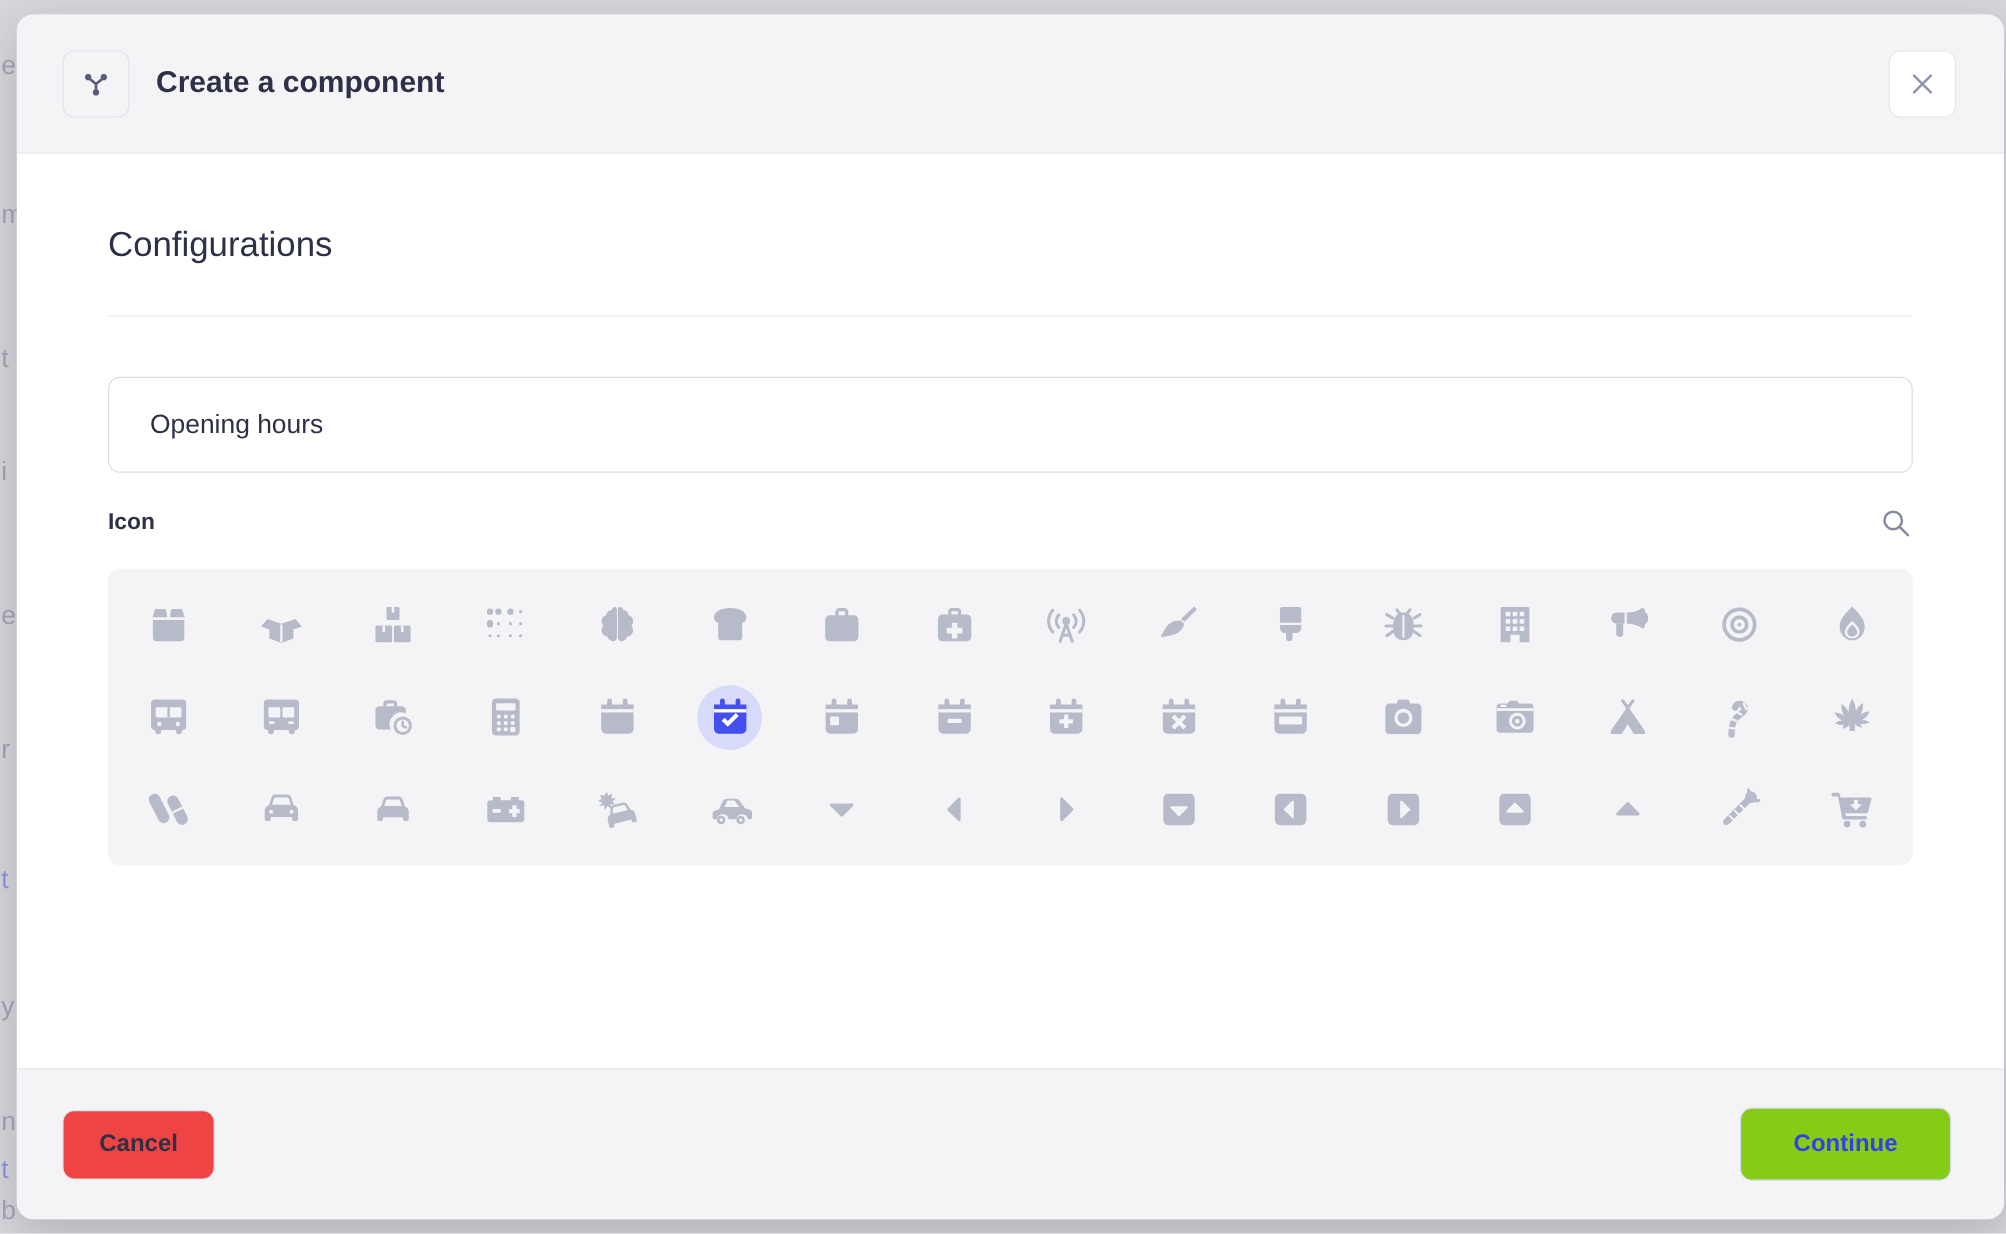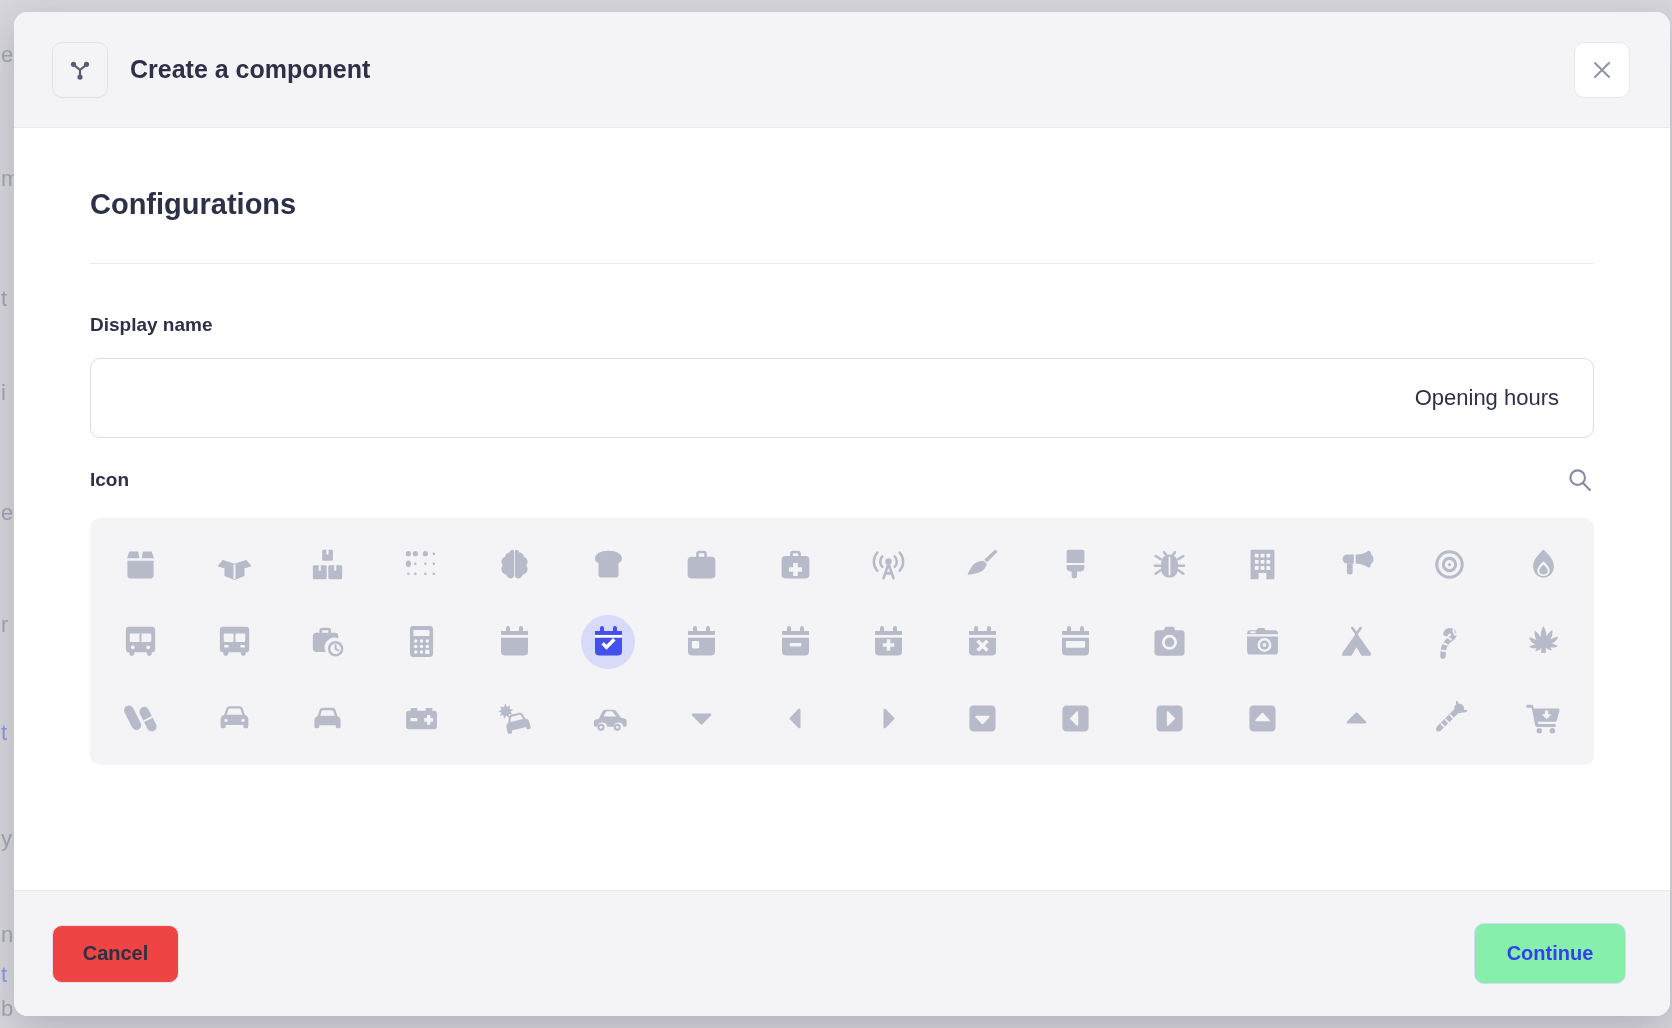--- a/index.html
+++ b/index.html
@@ -34,42 +34,42 @@
     margin-left:auto; width:56px; height:56px; background:#fff;
     border:1px solid #e6e6ec; border-radius:10px; cursor:pointer;
     display:flex; align-items:center; justify-content:center; color:#8e92a9;
   }
 
   .content { padding:0 76px; }
   .config-row {
     display:flex; justify-content:space-between; align-items:flex-end;
     border-bottom:1px solid #eaeaef; margin-top:60px;
   }
-  .section-title { font-size:29px; font-weight:700; color:#2d3046; padding-bottom:42px; }
+  .section-title { font-size:29px; font-weight:400; color:#2d3046; padding-bottom:42px; }
   .tabs { display:flex; margin-right:118px; }
   .tab {
     font-size:18px; font-weight:700; letter-spacing:.4px; color:#575c74;
     padding:0 28px 26px 28px; cursor:pointer; position:relative; white-space:nowrap;
   }
   .tab.active { color:#4353f4; }
   .tab.active::after {
     content:""; position:absolute; left:0; right:0; bottom:-2px; height:5px;
     background:#4353f4; border-radius:2px;
   }
 
   .form-row { display:flex; gap:33px; margin-top:50px; }
   .field { flex:1; }
   .field-label { font-size:19px; font-weight:700; color:#2d3046; margin-bottom:22px; }
   .input-wrap { position:relative; }
   .text-input {
     width:100%; height:80px; border:1px solid #dcdce3; border-radius:10px;
     font-family:"Liberation Sans",sans-serif; font-size:22px; color:#2d3046;
     padding:0 120px 0 34px; background:#fff; outline:none;
   }
-  .input-wrap.plain .text-input { padding-right:34px;text-align:right; }
+  .input-wrap.plain .text-input { padding-right:34px; }
   .input-adorn { position:absolute; top:0; bottom:0; right:30px; display:flex; align-items:center; gap:20px; }
   .adorn-btn { border:none; background:none; cursor:pointer; color:#4d526d; display:flex; align-items:center; }
 
   .icon-row { display:flex; align-items:center; justify-content:space-between; margin-top:28px; }
   .icon-label { font-size:19px; font-weight:700; color:#2d3046; }
   .search-btn { border:none; background:none; cursor:pointer; color:#878ba1; display:flex; }
 
   .icon-panel {
     margin-top:24px; height:247px; background:#f4f4f6; border-radius:10px;
     display:grid; grid-template-columns:repeat(16,1fr); align-items:center;
@@ -89,22 +89,22 @@
   }
   .btn {
     font-family:"Liberation Sans",sans-serif; font-size:20px; font-weight:700;
     border-radius:10px; cursor:pointer;
   }
   .btn-cancel {
     background:#ef4444; border:1px solid #e0e0e8; color:#2d3046;
     width:127px; height:58px;
   }
   .btn-continue {
-    background:#86efac; border:1px solid #d6d9f8; color:#3340ed;
-    width:152px; height:61px;
+    background:#84cc16; border:1px solid #d6d9f8; color:#3340ed;
+    width:176px; height:61px;
   }
 </style>
 </head>
 <body>
 
 <div id="fragments">
     <span class="frag" style="top: 42px;">e</span>
     <span class="frag" style="top: 166px;">m</span>
     <span class="frag" style="top: 286px;">t</span>
     <span class="frag" style="top: 380px;">i</span>
@@ -141,21 +141,20 @@
   </div>
 
   <div class="content">
 
     <div class="config-row">
       <div class="section-title">Configurations</div>
     </div>
 
     <div class="form-row">
       <div class="field">
-        <div class="field-label">Display name</div>
         <div class="input-wrap plain">
           <input class="text-input" type="text" value="Opening hours" style="">
         </div>
       </div>
     </div>
 
     <div class="icon-row">
       <div class="icon-label">Icon</div>
       <button class="search-btn">
         <span style="display:flex">

